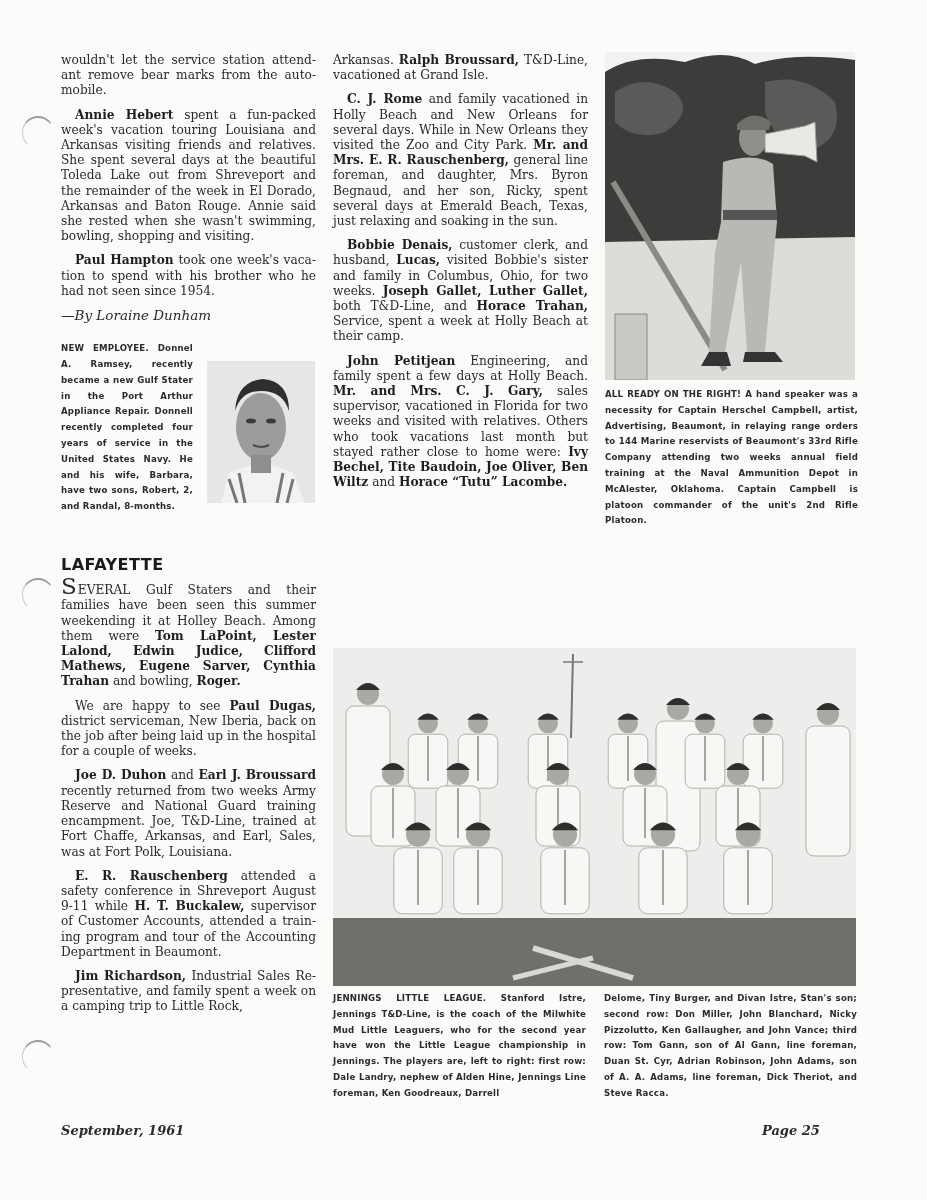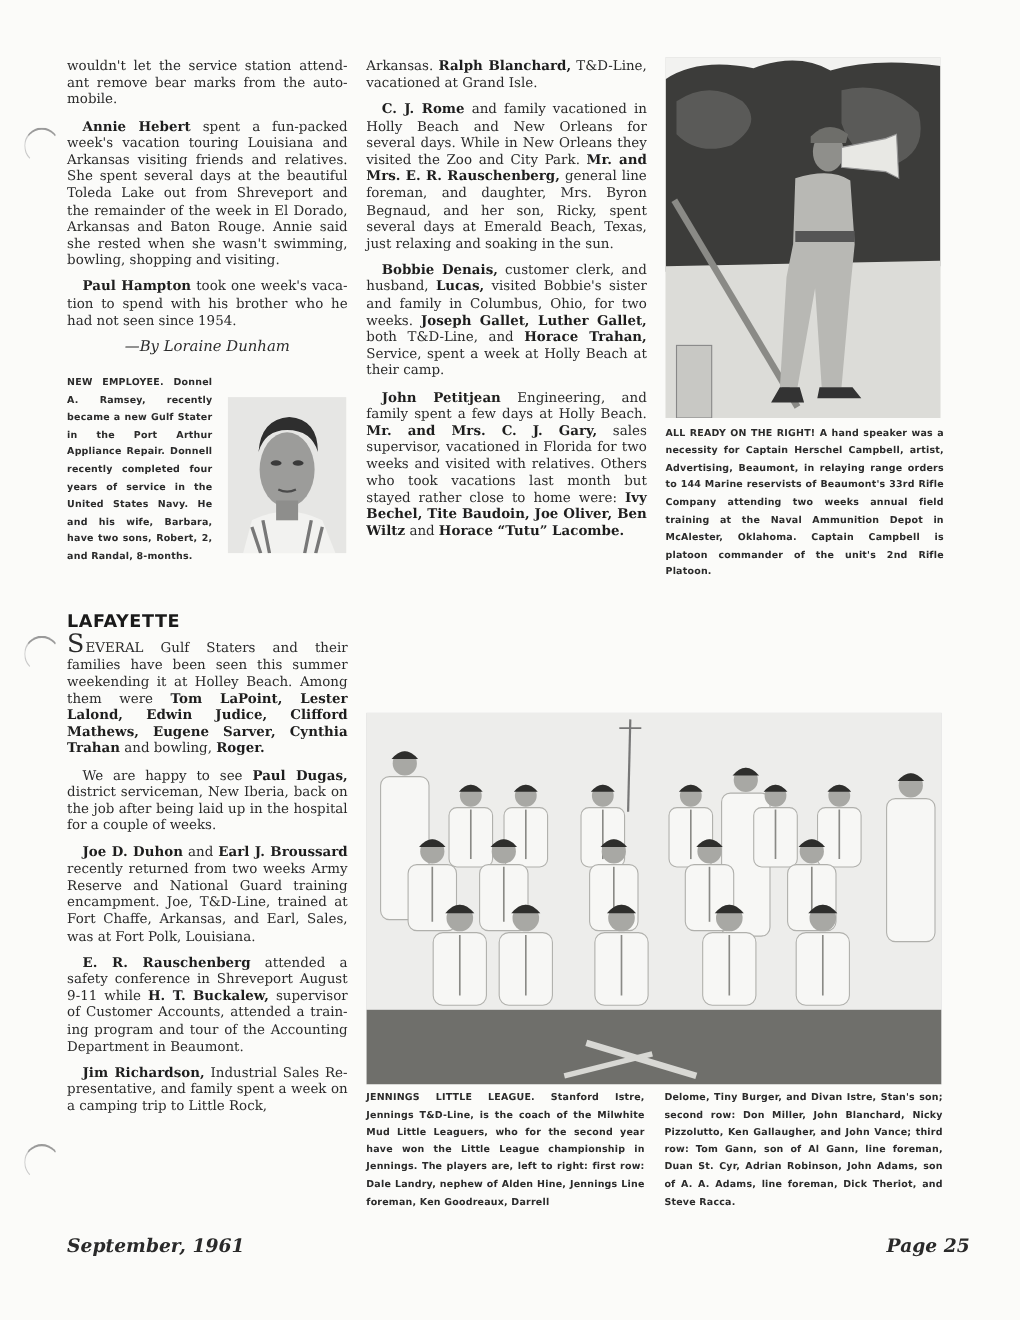--- a/index.html
+++ b/index.html
@@ -7,44 +7,44 @@
     width: 927px; height: 1200px; position: relative; overflow: hidden;
     background: #fbfbf9; color: #2a2a2a;
     font-family: "DejaVu Serif", "Liberation Serif", serif;
   }
   .col { position: absolute; font-size: 12.2px; line-height: 15.2px; }
   .col p { margin: 0 0 9px 0; text-align: justify; text-indent: 14px; hyphens: manual; }
   .col p.noindent { text-indent: 0; }
   .col b { font-weight: bold; color: #1e1e1e; }
   #col-left { left: 61px; top: 53px; width: 255px; }
   #col-mid { left: 333px; top: 53px; width: 255px; }
-  .byline { text-align: center; font-style: italic; font-size: 13.5px; margin: 2px 0 18px 0; }
+  .byline { text-align: left; font-style: italic; font-size: 13.5px; margin: 2px 0 18px 0; }
   .caption {
     font-family: "DejaVu Sans", "Liberation Sans", sans-serif;
     font-weight: bold; font-size: 8.6px; line-height: 15.8px; color: #2b2b2b;
     text-align: justify; letter-spacing: 0.2px;
   }
   .newemp-wrap { position: relative; height: 190px; }
   .newemp-cap { position: absolute; left: 0; top: 0; width: 132px; }
   .newemp-photo { position: absolute; left: 146px; top: 20px; width: 108px; height: 142px; }
   .section-head {
     font-family: "DejaVu Sans", "Liberation Sans", sans-serif;
     font-weight: bold; font-size: 16px; letter-spacing: 0.5px; color: #1a1a1a;
     margin: 22px 0 2px 0; line-height: 24px;
   }
   .dropcap { font-size: 23px; line-height: 14px; margin-right: 1px; }
   .photo { position: absolute; background: #ddd; overflow: hidden; }
   #photo-speaker { left: 605px; top: 52px; width: 250px; height: 328px; }
   #cap-speaker { position: absolute; left: 605px; top: 387px; width: 253px; }
   #photo-team { left: 333px; top: 648px; width: 523px; height: 338px; }
   #cap-team-a { position: absolute; left: 333px; top: 991px; width: 253px; }
   #cap-team-b { position: absolute; left: 604px; top: 991px; width: 253px; }
-  .footer { position: absolute; font-style: italic; font-weight: bold; font-size: 17px; color: #2a2a2a; }
+  .footer { position: absolute; font-style: italic; font-weight: bold; font-size: 13px; color: #2a2a2a; }
   #footer-date { left: 61px; top: 1123px; }
-  #footer-page { left: 806px; top: 1123px; }
+  #footer-page { left: 762px; top: 1123px; }
   .punch { position: absolute; left: 22px; width: 30px; height: 30px; border-radius: 50%;
     border-top: 2px solid #9a9a9a; border-left: 1px solid #c9c9c9; border-right: 1px solid transparent; border-bottom: 1px solid transparent; }
   svg { display: block; }
 </style>
 </head>
 <body>
 
 <div class="punch" style="top:116px"></div>
 <div class="punch" style="top:578px"></div>
 <div class="punch" style="top:1040px"></div>
@@ -79,21 +79,21 @@
       <p class="noindent"><span class="dropcap">S</span><span>EVERAL Gulf Staters and their families have been seen this sum­mer weekending it at Holley Beach. Among them were </span><b>Tom LaPoint, Lester Lalond, Edwin Judice, Clifford Mathews, Eugene Sarver, Cynthia Tra­han</b><span> and bowling, </span><b>Roger.</b></p>
       <p><span>We are happy to see </span><b>Paul Dugas,</b><span> district serviceman, New Iberia, back on the job after being laid up in the hospital for a couple of weeks.</span></p>
       <p><b>Joe D. Duhon</b><span> and </span><b>Earl J. Broussard</b><span> recently returned from two weeks Army Reserve and National Guard training encampment. Joe, T&amp;D-Line, trained at Fort Chaffe, Arkansas, and Earl, Sales, was at Fort Polk, Louis­iana.</span></p>
       <p><b>E. R. Rauschenberg</b><span> attended a safety conference in Shreveport August 9-11 while </span><b>H. T. Buckalew,</b><span> supervisor of Customer Accounts, attended a train­ing program and tour of the Account­ing Department in Beaumont.</span></p>
       <p><b>Jim Richardson,</b><span> Industrial Sales Re­presentative, and family spent a week on a camping trip to Little Rock,</span></p>
     </div>
 </div>
 
 <div id="col-mid" class="col">
   <div>
-      <p class="noindent"><span>Arkansas. </span><b>Ralph Blanchard,</b><span> T&amp;D-Line, vacationed at Grand Isle.</span></p>
+      <p class="noindent"><span>Arkansas. </span><b>Ralph Broussard,</b><span> T&amp;D-Line, vacationed at Grand Isle.</span></p>
       <p><b>C. J. Rome</b><span> and family vacationed in Holly Beach and New Orleans for several days. While in New Orleans they visited the Zoo and City Park. </span><b>Mr. and Mrs. E. R. Rauschenberg,</b><span> general line foreman, and daughter, Mrs. Byron Begnaud, and her son, Ricky, spent several days at Emerald Beach, Texas, just relaxing and soak­ing in the sun.</span></p>
       <p><b>Bobbie Denais,</b><span> customer clerk, and husband, </span><b>Lucas,</b><span> visited Bobbie's sister and family in Columbus, Ohio, for two weeks. </span><b>Joseph Gallet, Luther Gallet,</b><span> both T&amp;D-Line, and </span><b>Horace Trahan,</b><span> Service, spent a week at Holly Beach at their camp.</span></p>
       <p><b>John Petitjean</b><span> Engineering, and family spent a few days at Holly Beach. </span><b>Mr. and Mrs. C. J. Gary,</b><span> sales supervisor, vacationed in Florida for two weeks and visited with relatives. Others who took vacations last month but stayed rather close to home were: </span><b>Ivy Bechel, Tite Baudoin, Joe Oliver, Ben Wiltz</b><span> and </span><b>Horace “Tutu” Lacombe.</b></p>
     </div>
 </div>
 
 <div id="photo-speaker" class="photo">
   <svg width="250" height="328" viewBox="0 0 250 328">
     <rect width="250" height="328" fill="#f2f2f0"></rect>
     <path d="M0 20 Q30 0 80 10 Q120 -5 150 12 Q190 0 250 8 L250 190 L0 195 Z" fill="#3c3c3a"></path>

